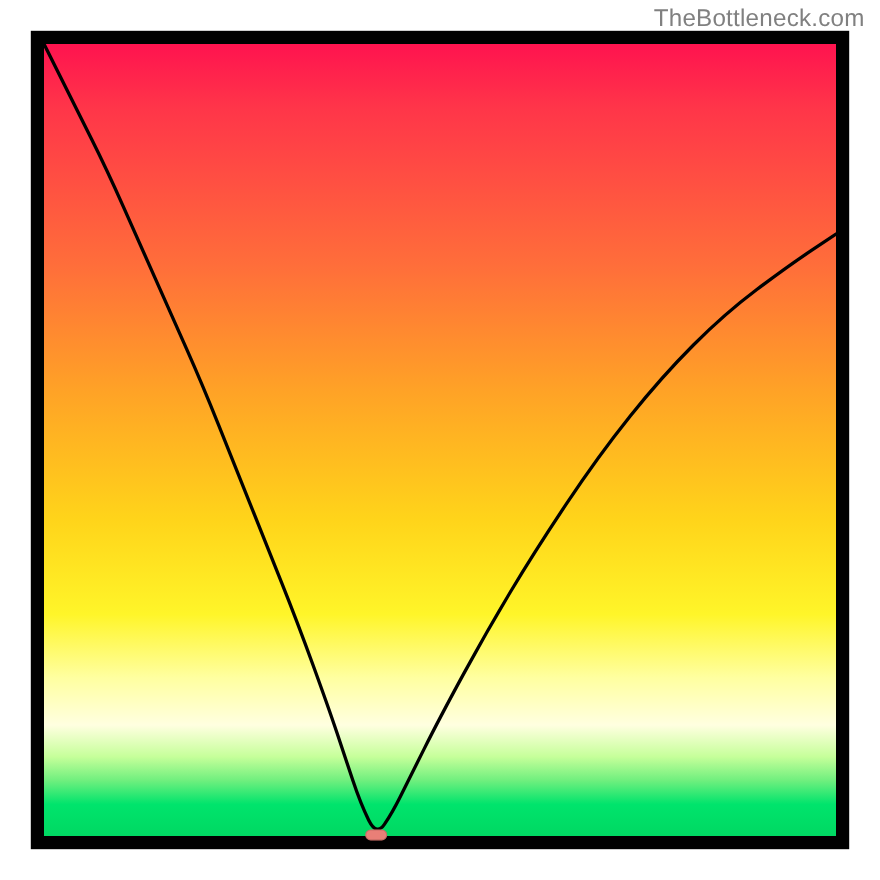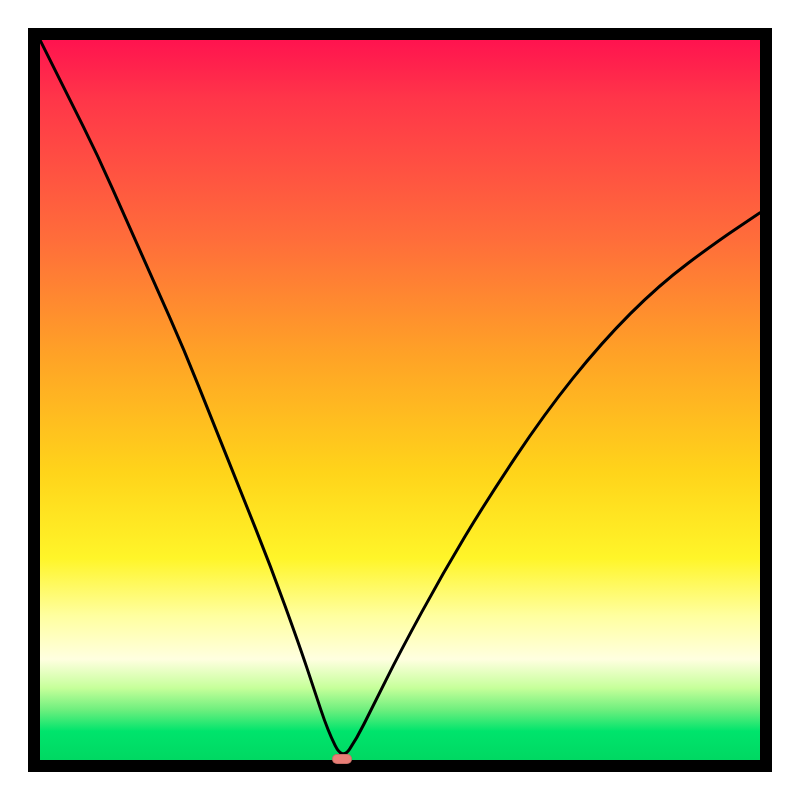--- a/index.html
+++ b/index.html
@@ -67,20 +67,21 @@
     height: 10px;
     border-radius: 5px;
     background: #e97f77;
     box-shadow: 0 0 0 1px rgba(0,0,0,0.15) inset;
   }
 </style>
 </head>
 <body>
 
 <div class="frame">
+  <div class="watermark">TheBottleneck.com</div>
 
   <div class="plot-outer">
     <div class="plot-inner">
       <svg class="curve" viewBox="0 0 720 720" preserveAspectRatio="none">
         <path id="curve-path" d="M 0.0 0.0 Q 28.8 57.6 43.2 86.4 Q 57.6 115.2 72.0 147.6 Q 86.4 180.0 100.8 212.4 Q 115.2 244.8 129.6 277.2 Q 144.0 309.6 158.4 345.6 Q 172.8 381.6 187.2 417.6 Q 201.6 453.6 216.0 489.6 Q 230.4 525.6 244.8 565.2 Q 259.2 604.8 266.4 626.4 Q 273.6 648.0 280.8 669.6 Q 288.0 691.2 295.2 705.6 Q 302.4 720.0 309.6 709.2 Q 316.8 698.4 324.0 684.0 Q 331.2 669.6 345.6 640.8 Q 360.0 612.0 381.6 572.4 Q 403.2 532.8 424.8 496.8 Q 446.4 460.8 475.2 417.6 Q 504.0 374.4 532.8 338.4 Q 561.6 302.4 590.4 273.6 Q 619.2 244.8 648.0 223.2 Q 676.8 201.6 698.4 187.2 T 720.0 172.8" fill="none" stroke="#000" stroke-width="3" stroke-linecap="round"></path>
       </svg>
       <div class="dip-marker" id="dip-marker" style="left: 292.4px; top: 714px;"></div>
     </div>
   </div>
 </div>

